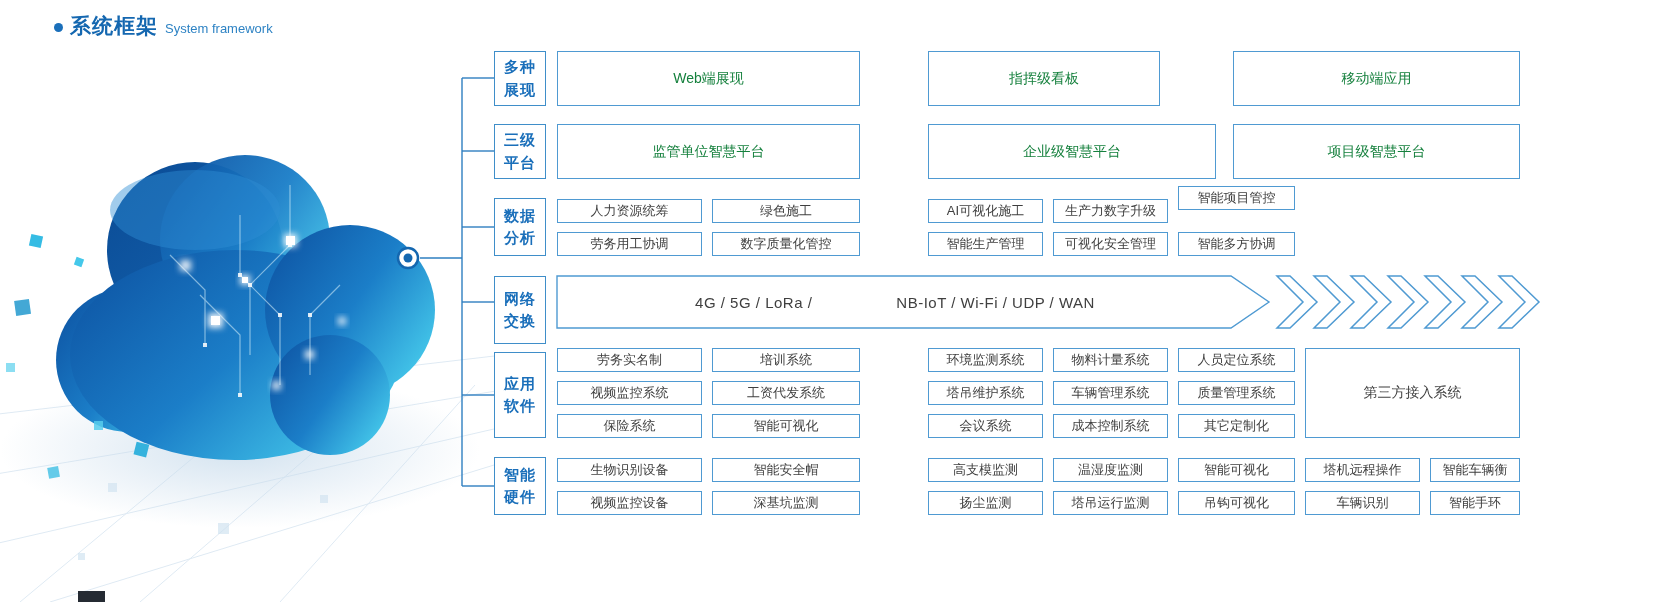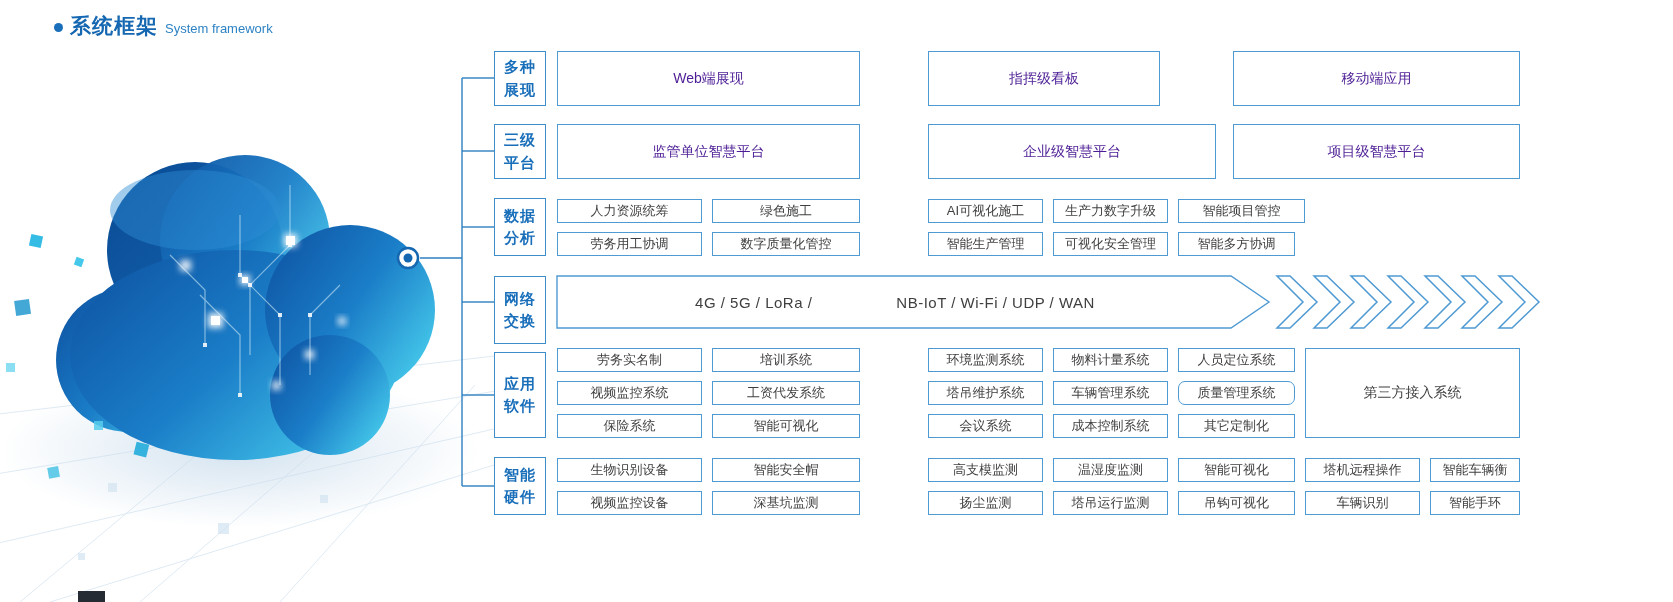--- a/index.html
+++ b/index.html
@@ -10,21 +10,21 @@
   .bullet { width:9px; height:9px; border-radius:50%; background:#1a6fba; align-self:center; margin-top:2px; }
   .title-cn { font-size:21px; font-weight:bold; color:#1467b0; letter-spacing:1px; }
   .title-en { font-size:13px; color:#2e83c4; }
 
   .cat { position:absolute; left:494px; width:52px; border:1px solid #3f8ec9; background:#fff;
          color:#1a6fba; font-size:15px; font-weight:600; letter-spacing:1px;
          display:flex; align-items:center; justify-content:center; text-align:center;
          white-space:pre-line; line-height:1.5; }
 
   .bigbox { position:absolute; height:55px; border:1px solid #4f9ad2; background:#fff;
-            color:#4c1d95; font-size:14px; display:flex; align-items:center; justify-content:center; }
+            color:#15803d; font-size:14px; display:flex; align-items:center; justify-content:center; }
   .sbox   { position:absolute; height:24px; border:1px solid #4f9ad2; background:#fff;
             color:#3f3f3f; font-size:13px; display:flex; align-items:center; justify-content:center; }
   .tallbox{ position:absolute; border:1px solid #4f9ad2; background:#fff; color:#3f3f3f;
             font-size:14px; display:flex; align-items:center; justify-content:center; }
 
   .net-text { position:absolute; left:557px; top:277px; width:676px; height:50px;
               display:flex; align-items:center; justify-content:center; gap:84px;
               font-size:15px; color:#3f3f3f; letter-spacing:0.5px; }
 
   .overlay { position:absolute; left:0; top:0; pointer-events:none; }
@@ -176,42 +176,42 @@
   <div class="bigbox" style="left:1233px;top:51px;width:287px;">移动端应用</div>
 
   <div class="bigbox" style="left:557px;top:124px;width:303px;">监管单位智慧平台</div>
   <div class="bigbox" style="left:928px;top:124px;width:288px;">企业级智慧平台</div>
   <div class="bigbox" style="left:1233px;top:124px;width:287px;">项目级智慧平台</div>
 
   <div class="sbox" style="left:557px;top:199px;width:145px;">人力资源统筹</div>
   <div class="sbox" style="left:712px;top:199px;width:148px;">绿色施工</div>
   <div class="sbox" style="left:928px;top:199px;width:115px;">AI可视化施工</div>
   <div class="sbox" style="left:1053px;top:199px;width:115px;">生产力数字升级</div>
-  <div class="sbox" style="left:1178px;top:199px;width:127px;">智能项目管控</div>
+  <div class="sbox" style="left:1178px;top:186px;width:117px;">智能项目管控</div>
   <div class="sbox" style="left:557px;top:232px;width:145px;">劳务用工协调</div>
   <div class="sbox" style="left:712px;top:232px;width:148px;">数字质量化管控</div>
   <div class="sbox" style="left:928px;top:232px;width:115px;">智能生产管理</div>
   <div class="sbox" style="left:1053px;top:232px;width:115px;">可视化安全管理</div>
   <div class="sbox" style="left:1178px;top:232px;width:117px;">智能多方协调</div>
 
   <div class="net-text">
     <span>4G / 5G / LoRa /</span>
     <span>NB-IoT / Wi-Fi / UDP / WAN</span>
   </div>
 
   <div class="sbox" style="left:557px;top:348px;width:145px;">劳务实名制</div>
   <div class="sbox" style="left:712px;top:348px;width:148px;">培训系统</div>
   <div class="sbox" style="left:928px;top:348px;width:115px;">环境监测系统</div>
   <div class="sbox" style="left:1053px;top:348px;width:115px;">物料计量系统</div>
   <div class="sbox" style="left:1178px;top:348px;width:117px;">人员定位系统</div>
   <div class="sbox" style="left:557px;top:381px;width:145px;">视频监控系统</div>
   <div class="sbox" style="left:712px;top:381px;width:148px;">工资代发系统</div>
   <div class="sbox" style="left:928px;top:381px;width:115px;">塔吊维护系统</div>
   <div class="sbox" style="left:1053px;top:381px;width:115px;">车辆管理系统</div>
-  <div class="sbox" style="left:1178px;top:381px;width:117px;border-radius:7px;">质量管理系统</div>
+  <div class="sbox" style="left:1178px;top:381px;width:117px;">质量管理系统</div>
   <div class="sbox" style="left:557px;top:414px;width:145px;">保险系统</div>
   <div class="sbox" style="left:712px;top:414px;width:148px;">智能可视化</div>
   <div class="sbox" style="left:928px;top:414px;width:115px;">会议系统</div>
   <div class="sbox" style="left:1053px;top:414px;width:115px;">成本控制系统</div>
   <div class="sbox" style="left:1178px;top:414px;width:117px;">其它定制化</div>
   <div class="tallbox" style="left:1305px;top:348px;width:215px;height:90px;">第三方接入系统</div>
 
   <div class="sbox" style="left:557px;top:458px;width:145px;">生物识别设备</div>
   <div class="sbox" style="left:712px;top:458px;width:148px;text-align:right;">智能安全帽</div>
   <div class="sbox" style="left:928px;top:458px;width:115px;">高支模监测</div>

